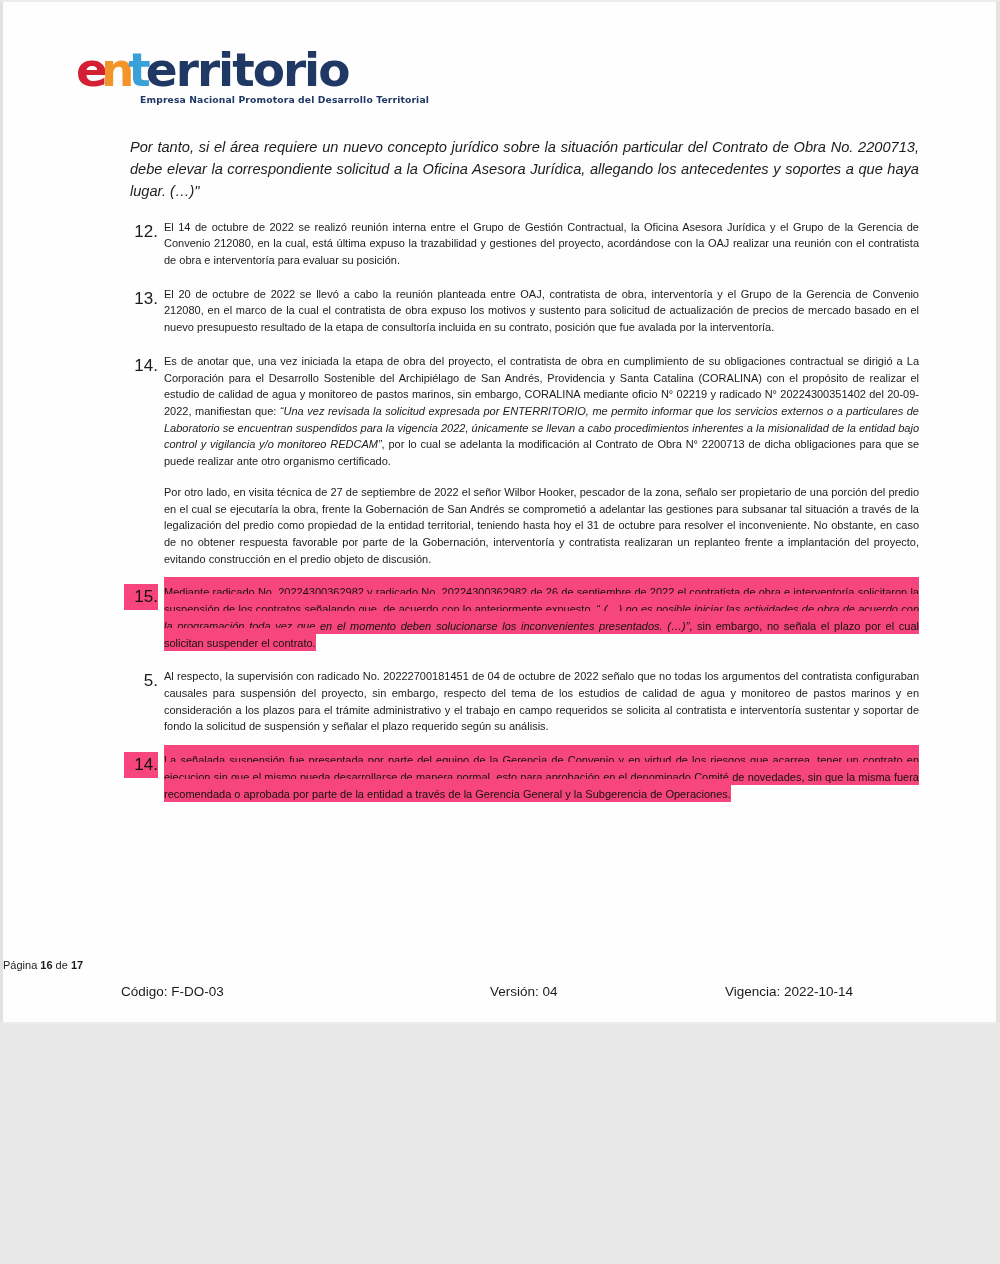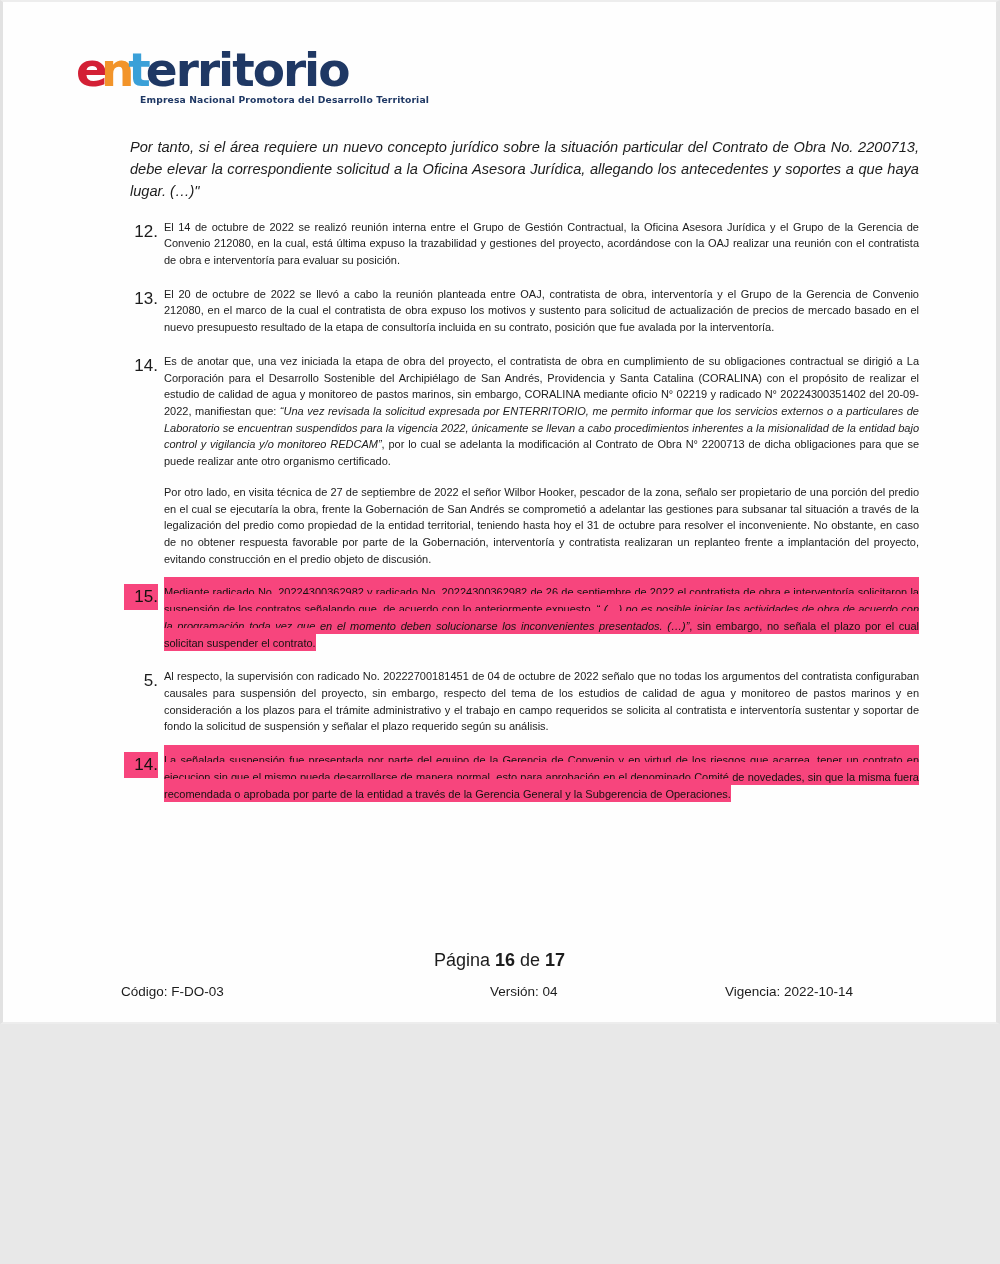--- a/index.html
+++ b/index.html
@@ -136,22 +136,22 @@
   
   .footer {
     position: absolute;
     left: 0;
     right: 0;
     bottom: 18px;
     font-family: "Liberation Sans", sans-serif;
     color: #1c1c1c;
   }
   .footer-page {
-    text-align: center;
-    font-size: 18px;
+    text-align: left;
+    font-size: 11px;
     margin-bottom: 13px;
     margin-top: 12px;
   }
   .footer-page b { font-weight: bold; }
   .footer-row {
     position: relative;
     height: 20px;
     font-size: 13.5px;
   }
   .footer-code { position: absolute; left: 118px; top: 0; }

